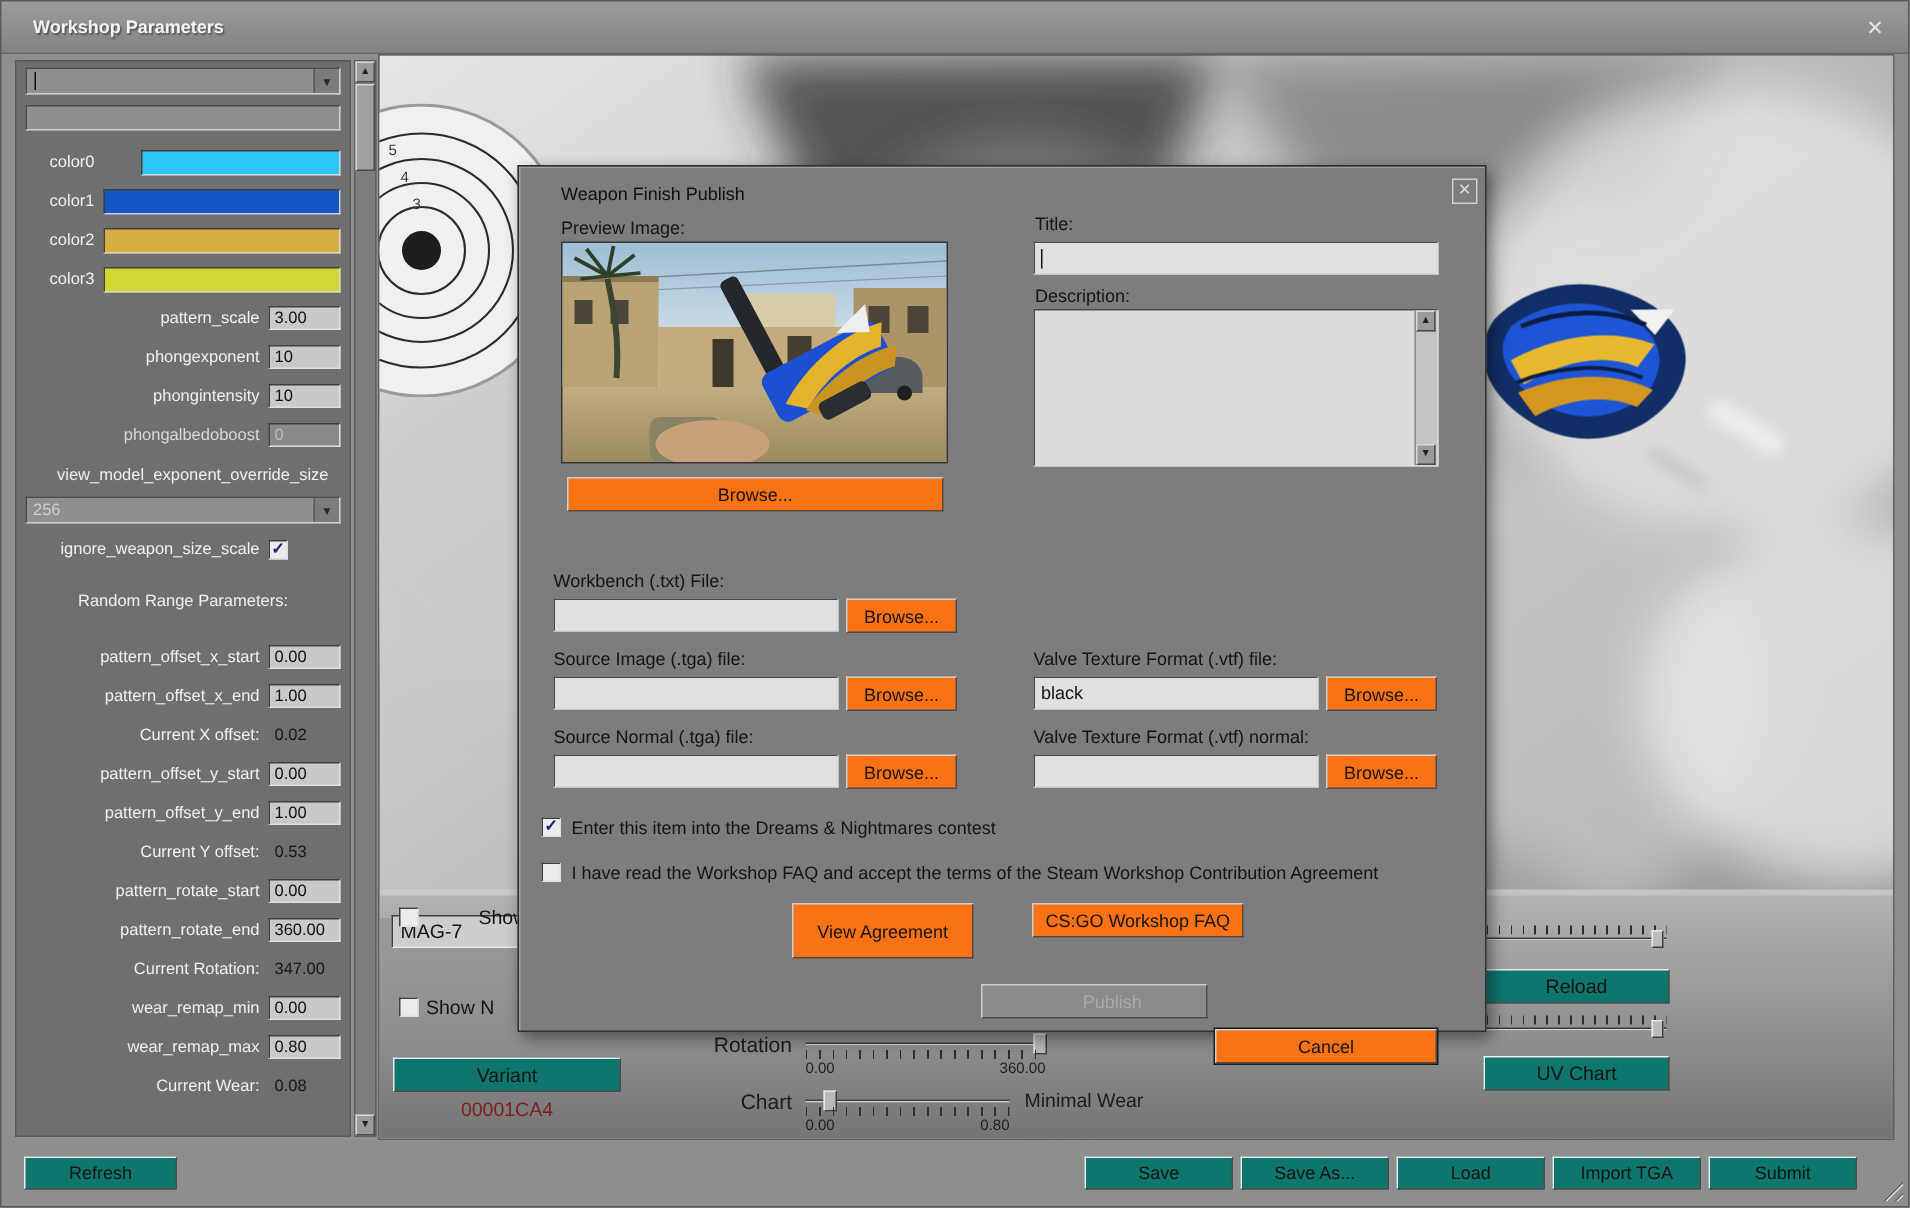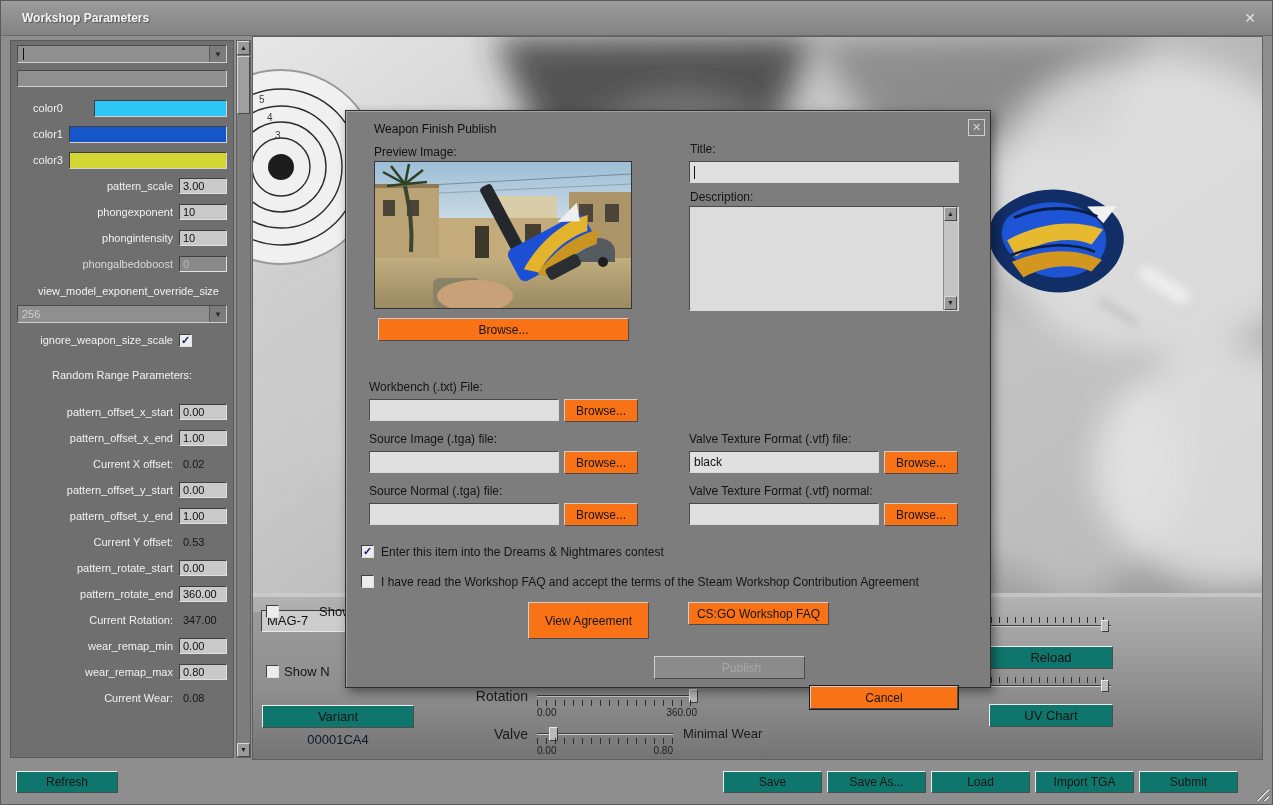--- a/index.html
+++ b/index.html
@@ -251,32 +251,32 @@
     <span class="checkbox"></span>
     <span>Show S</span>
   </div>
   <div class="ov ov-check" style="left:13px; top:627px;">
     <span class="checkbox"></span>
     <span>Show N</span>
   </div>
   <div class="ov btn" style="left:9px; top:668px; width:152px; height:23px; font-size:13px;">
     <span>Variant</span>
   </div>
-  <div class="ov" style="left:9px; top:695px; width:152px; text-align:center; font-size:13px; color:#0f172a;">00001CA4</div>
+  <div class="ov" style="left:9px; top:695px; width:152px; text-align:center; font-size:13px; color:#7f1d1d;">00001CA4</div>
 
   <div class="ov big-label" style="left:180px; top:651px; width:95px;">Rotation</div>
   <div class="slider" style="left:284px; top:652px; width:160px;">
     <div class="groove"></div>
     <div class="thumb" style="left:152px;"></div>
     <div class="ticks"></div>
     <div class="s-min">0.00</div>
     <div class="s-max">360.00</div>
   </div>
 
-  <div class="ov big-label" style="left:180px; top:689px; width:95px;">Valve</div>
+  <div class="ov big-label" style="left:180px; top:689px; width:95px;">Chart</div>
   <div class="slider" style="left:284px; top:690px; width:136px;">
     <div class="groove"></div>
     <div class="thumb" style="left:12px;"></div>
     <div class="ticks"></div>
     <div class="s-min">0.00</div>
     <div class="s-max">0.80</div>
   </div>
   <div class="ov" style="left:430px; top:689px; font-size:13px; color:#1b1b1b;">Minimal Wear</div>
 
   <div class="mini-slider" style="left:738px; top:580px; width:120px;">
@@ -304,20 +304,24 @@
   </div>
   <div class="sb-input"></div>
 
   <div class="sb-row swatch-row" style="margin-top:8px;gap:25px;">
     <span class="lbl">color0</span>
     <span class="swatch" style="background: rgb(46, 199, 245);"></span>
   </div>
   <div class="sb-row swatch-row">
     <span class="lbl">color1</span>
     <span class="swatch" style="background: rgb(21, 87, 200);"></span>
+  </div>
+  <div class="sb-row swatch-row">
+    <span class="lbl">color2</span>
+    <span class="swatch" style="background: rgb(214, 173, 67);"></span>
   </div>
   <div class="sb-row swatch-row">
     <span class="lbl">color3</span>
     <span class="swatch" style="background: rgb(211, 214, 51);"></span>
   </div>
 
   <div class="sb-row">
     <span class="lbl">pattern_scale</span>
     <span class="sb-field">3.00</span>
   </div>

